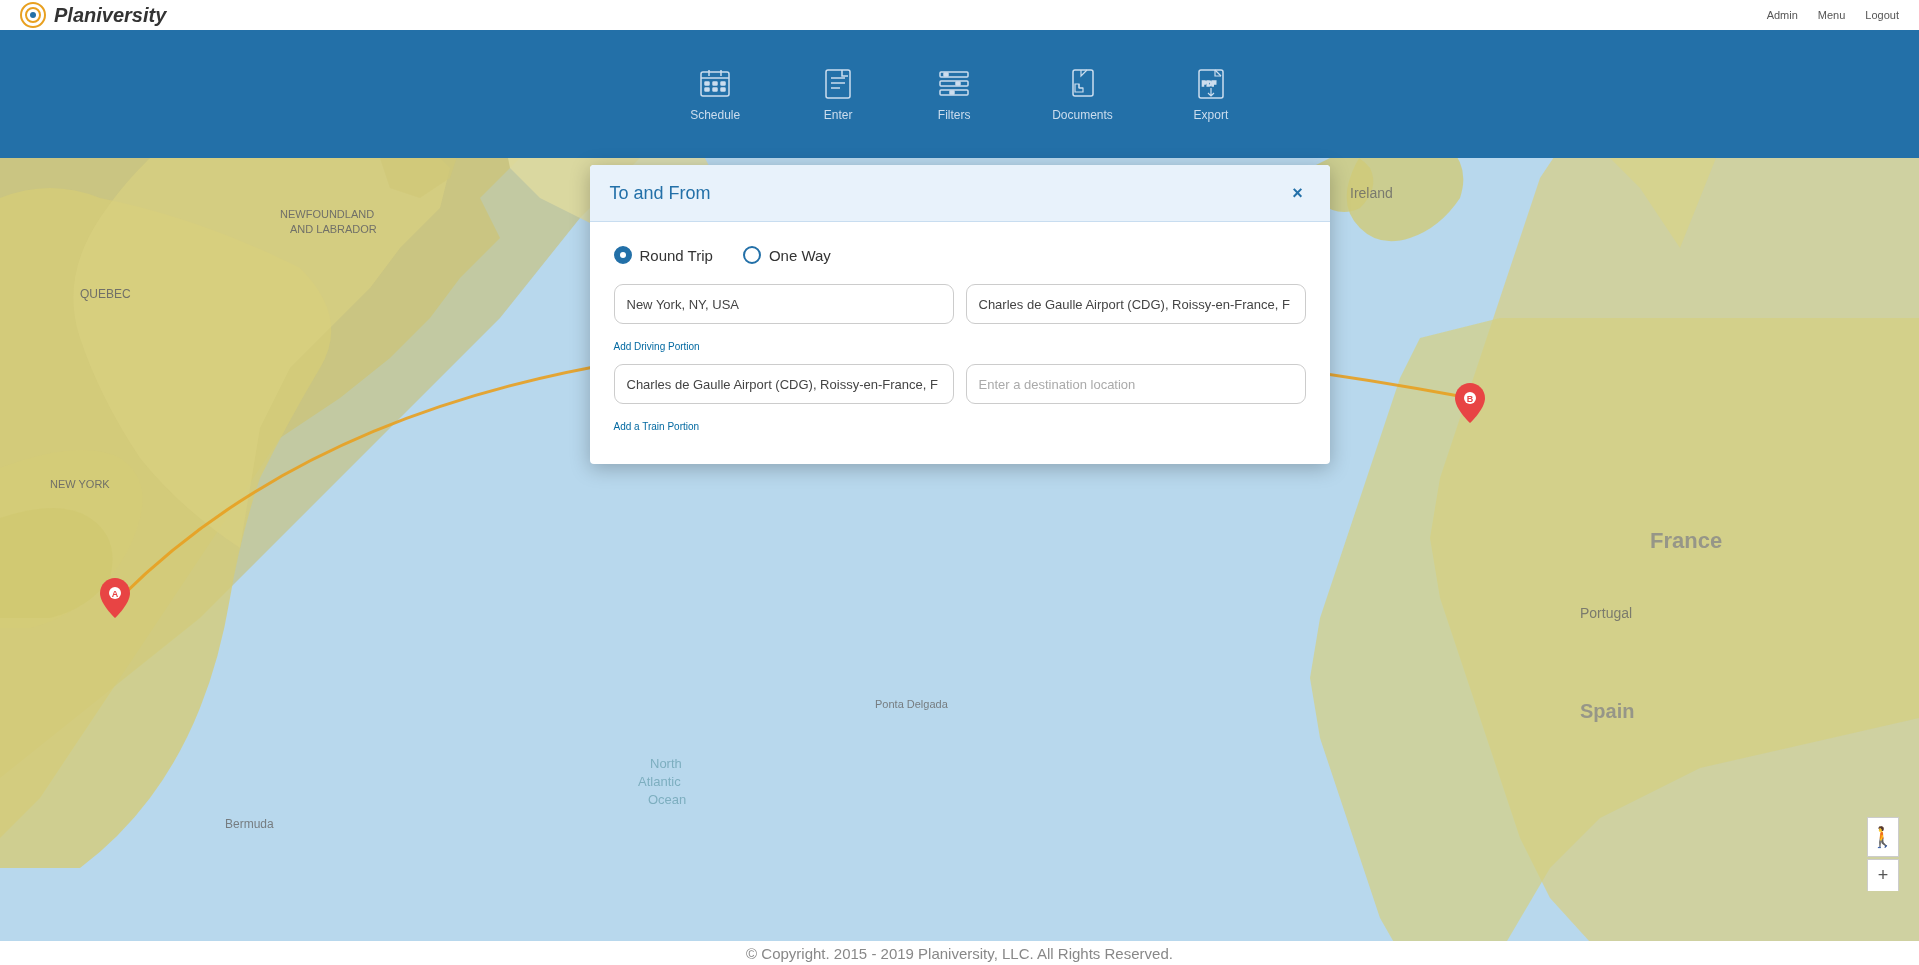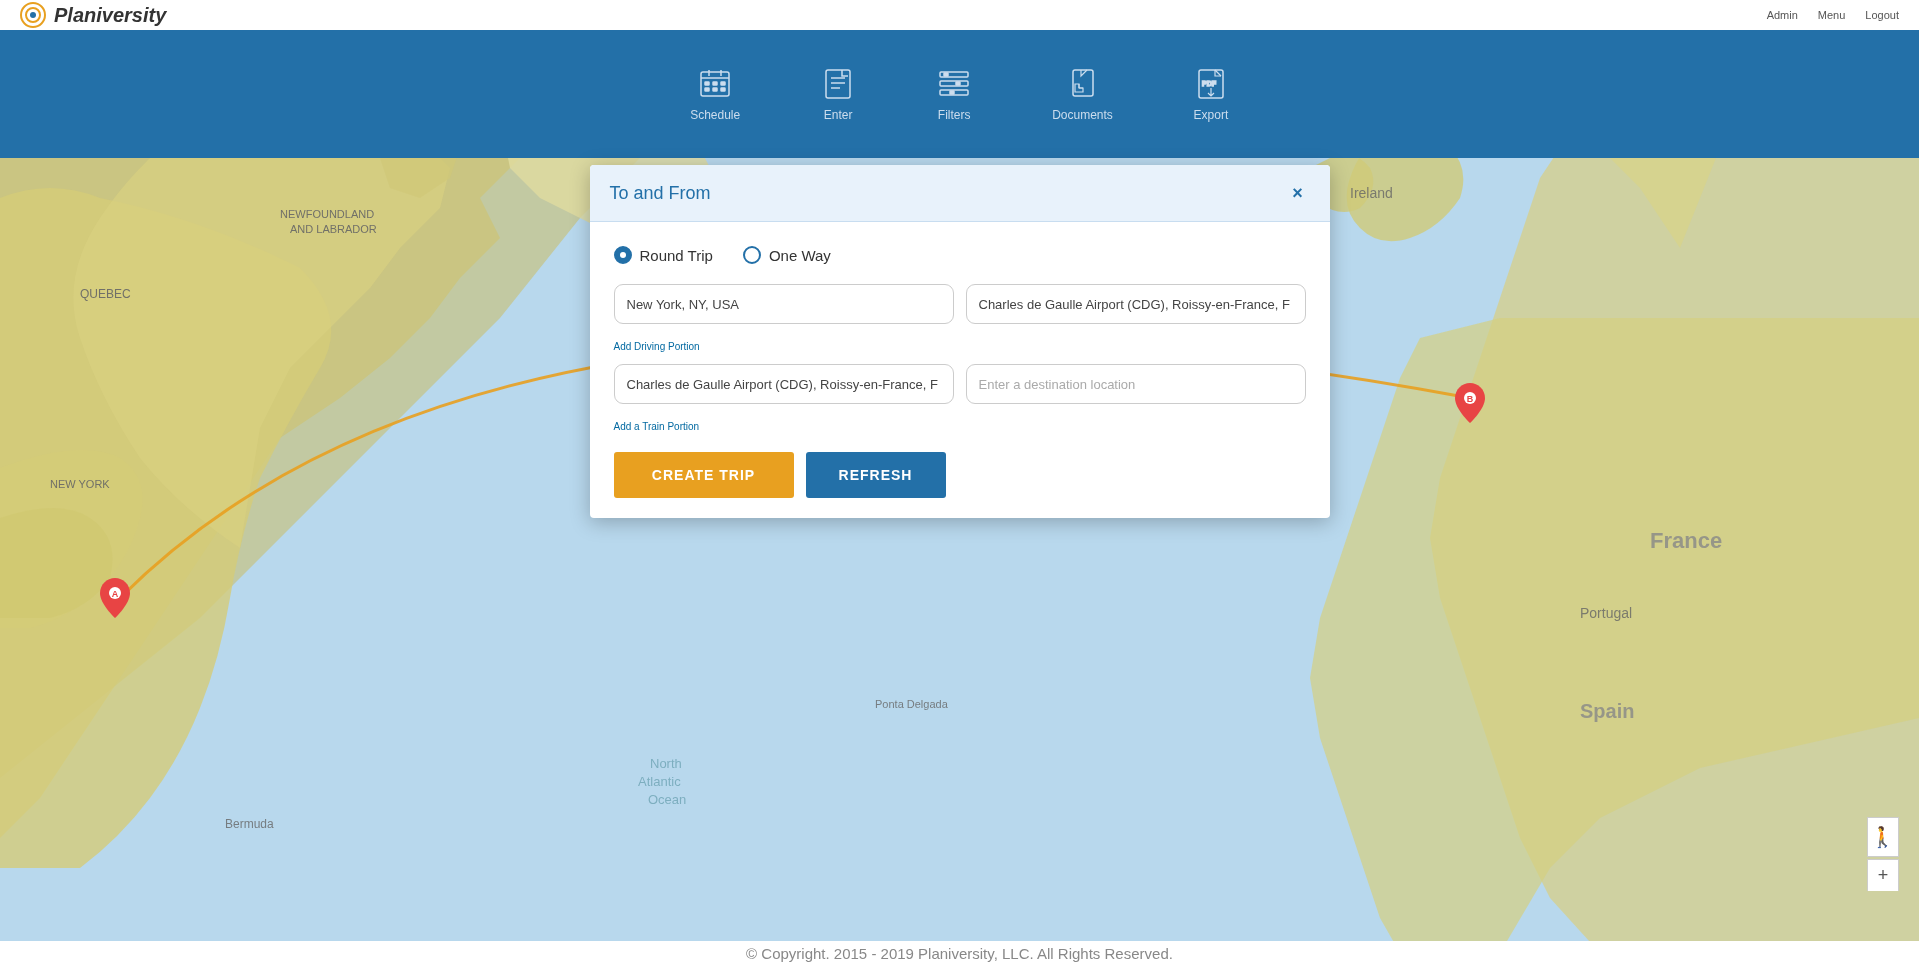--- a/index.html
+++ b/index.html
@@ -304,23 +304,19 @@
       
       <div class="form-row">
         <input class="form-input" type="text" value="Charles de Gaulle Airport (CDG), Roissy-en-France, F" style="">
         <input class="form-input" type="text" placeholder="Enter a destination location" style="">
       </div>
 
       
       <div class="add-link">Add a Train Portion</div>
 
       
-      <div class="btn-row">
-        <button class="btn btn-create">CREATE TRIP</button>
-        <button class="btn btn-refresh">REFRESH</button>
-      </div>
     </div>
   </div>
 </div>
 
 <div class="footer">
   <span>© Copyright. 2015 - 2019 Planiversity, LLC. All Rights Reserved.</span>
 </div>
 
 </body></html>

